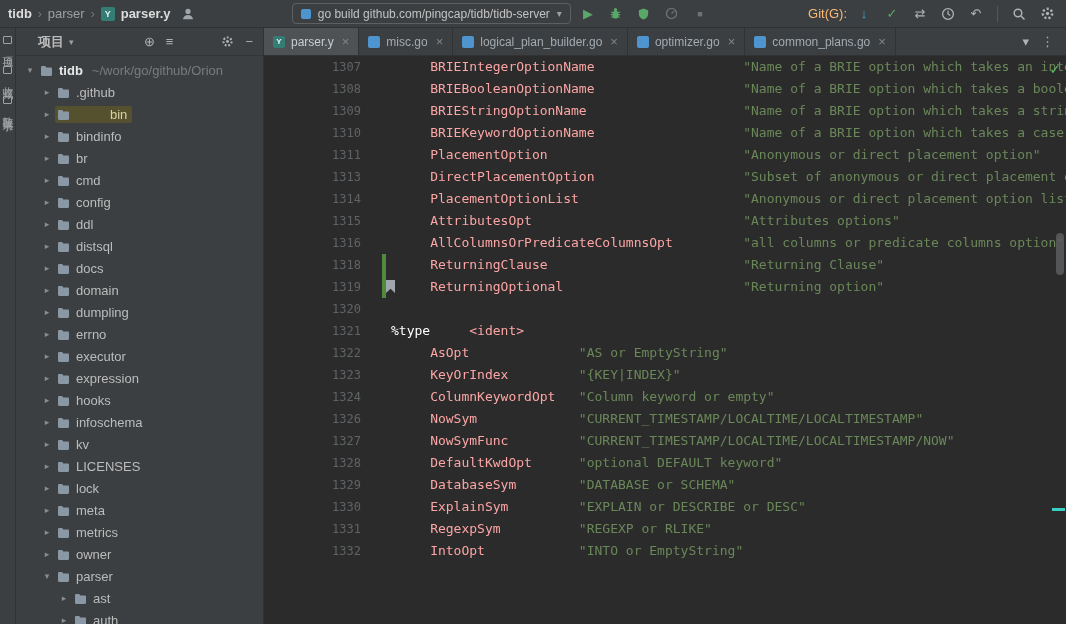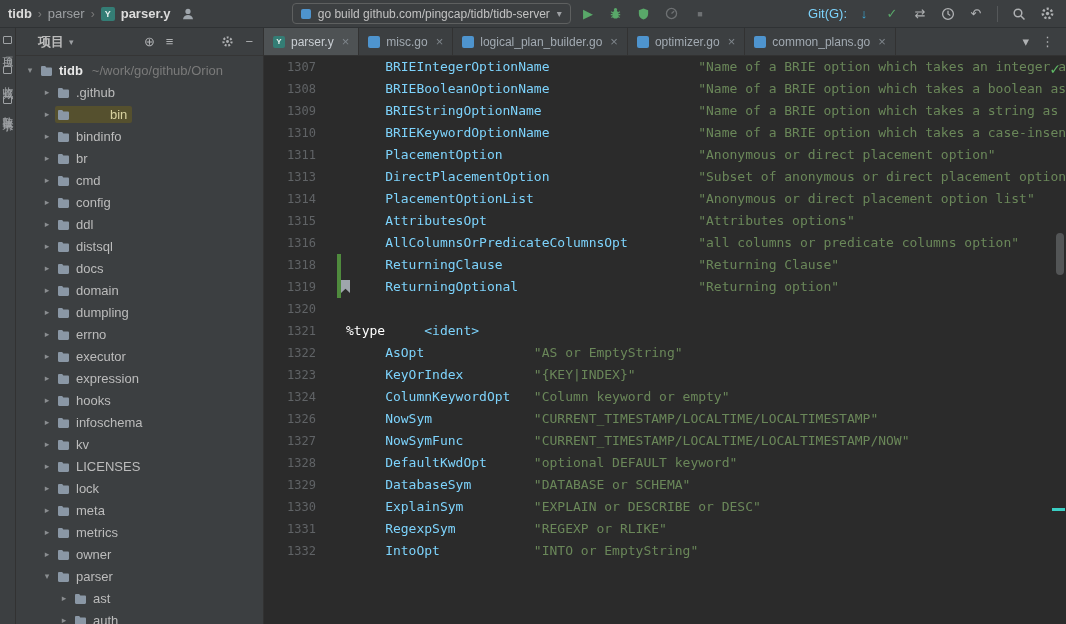--- a/index.html
+++ b/index.html
@@ -17,21 +17,21 @@
     display:inline-flex;align-items:center;justify-content:center;border-radius:2px;flex:none;}
   .tb-icon{width:22px;height:20px;display:inline-flex;align-items:center;justify-content:center;flex:none;font-size:13px;color:#afb1b3;}
   .green{color:#59a869;}
   .blue{color:#3caadb;}
   .dim{color:#6e7173;}
   .spacer{flex:1;}
   .runcombo{display:flex;align-items:center;gap:7px;border:1px solid #5e6060;border-radius:4px;height:21px;
     padding:0 8px;font-size:12px;color:#c2c2c2;background:#3c3f41;max-width:380px;}
   .combo-icon{width:10px;height:10px;background:#4e94ce;border-radius:2px;flex:none;}
   .combo-caret{color:#9da0a3;font-size:10px;}
-  .git-label{color:#7dd3fc;margin-left:4px;}
+  .git-label{color:#fdba74;margin-left:4px;}
   .tb-divider{width:1px;height:16px;background:#55585a;margin:0 4px;}
 
   
   .mainrow{height:596px;display:flex;}
 
   
   .stripe{width:16px;flex:none;background:#3c3f41;border-right:1px solid #323232;
     display:flex;flex-direction:column;align-items:center;padding-top:8px;gap:16px;}
   .stripe-btn{display:flex;flex-direction:column;align-items:center;gap:4px;cursor:default;}
   .stripe-ico{width:9px;height:8px;border:1.5px solid #9fa2a5;border-radius:1px;flex:none;}
@@ -65,28 +65,28 @@
   .tab.active{background:#4e5254;color:#c9ced3;}
   .fileicon{flex:none;border-radius:2px;}
   .fileicon.go{width:12px;height:12px;background:#4e94ce;}
   .fileicon.y{width:12px;height:12px;background:#347d75;color:#e8f0ee;font-size:8px;font-weight:bold;
     display:inline-flex;align-items:center;justify-content:center;}
   .tab-close{color:#7f868c;font-size:13px;line-height:1;margin-left:2px;}
   .tab-actions{margin-left:auto;display:flex;align-items:center;gap:12px;color:#afb1b3;padding:0 12px;font-size:13px;}
 
   .editor{flex:1;position:relative;overflow:hidden;background:#2b2b2b;
     font-family:"DejaVu Sans Mono","Liberation Mono",monospace;font-size:13px;line-height:22px;}
-  .cline{display:flex;height:22px;}
+  .cline{display:flex;height:22px;padding-left:45px;}
   .lnum{width:52px;flex:none;text-align:right;color:#606366;font-size:12px;line-height:22px;}
   .markcell{width:30px;flex:none;position:relative;}
   .changebar{position:absolute;right:5px;top:0;width:4px;height:22px;background:#4f8a3d;}
   .bookmark{position:absolute;right:-4px;top:4px;width:9px;height:13px;background:#9fa6ac;
     clip-path:polygon(0 0,100% 0,100% 100%,50% 68%,0 100%);}
   .codetext{flex:none;white-space:pre;}
-  .plain{color:#7dd3fc;margin-top:22px;}
+  .plain{color:#fca5a5;margin-top:22px;}
   .str{color:#6a8759;}
   .kw{color:#ffffff;}
 
   .inspect-check{position:absolute;top:2px;right:6px;color:#5fb865;font-weight:bold;font-size:16px;}
   .scroll-thumb{position:absolute;right:2px;top:177px;width:8px;height:42px;background:#5a5d5e;border-radius:4px;opacity:.85;}
   .cyan-mark{position:absolute;right:1px;top:452px;width:13px;height:3px;background:#3acfc4;}
   svg{display:block;}
 </style>
 </head>
 <body>

